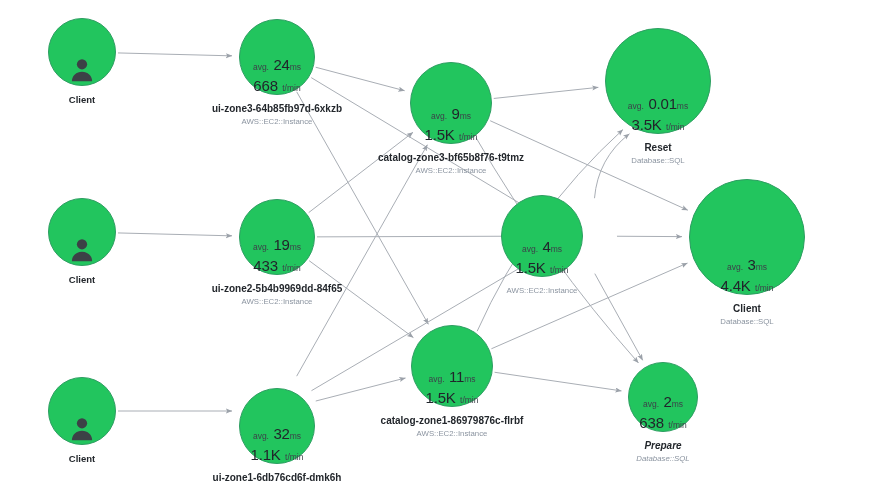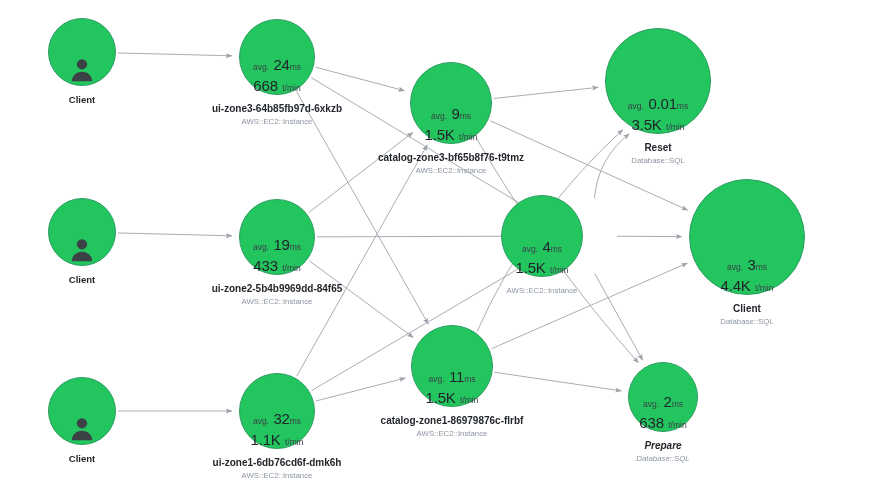--- a/index.html
+++ b/index.html
@@ -154,21 +154,21 @@
       <div class="node service" style="left: 277px; top: 237px;">
         <div class="circle" style="width: 76px; height: 76px;">
           <div class="metric-latency"><span class="unit-pre">avg.</span> <span class="num">19</span><span class="unit-post">ms</span></div>
           <div class="metric-throughput"><span class="num">433</span> <span class="unit-post">t/min</span></div>
         </div>
         <div class="node-caption" style="top: 84px;">
           <div class="caption-name">ui-zone2-5b4b9969dd-84f65</div>
           <div class="caption-type">AWS::EC2::Instance</div>
         </div>
       </div>
-      <div class="node service" style="left: 277px; top: 411px;">
+      <div class="node service" style="left: 277px; top: 426px;">
         <div class="circle" style="width: 76px; height: 76px;">
           <div class="metric-latency"><span class="unit-pre">avg.</span> <span class="num">32</span><span class="unit-post">ms</span></div>
           <div class="metric-throughput"><span class="num">1.1K</span> <span class="unit-post">t/min</span></div>
         </div>
         <div class="node-caption" style="top: 84px;">
           <div class="caption-name">ui-zone1-6db76cd6f-dmk6h</div>
           <div class="caption-type">AWS::EC2::Instance</div>
         </div>
       </div>
       <div class="node service" style="left: 451px; top: 103px;">

